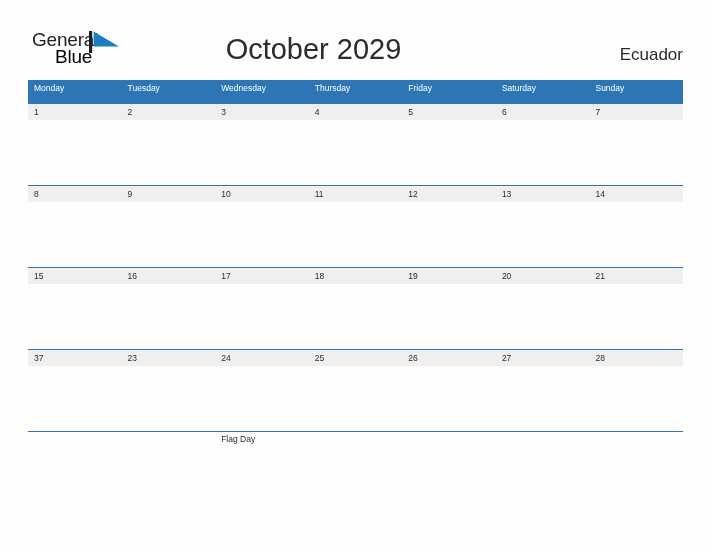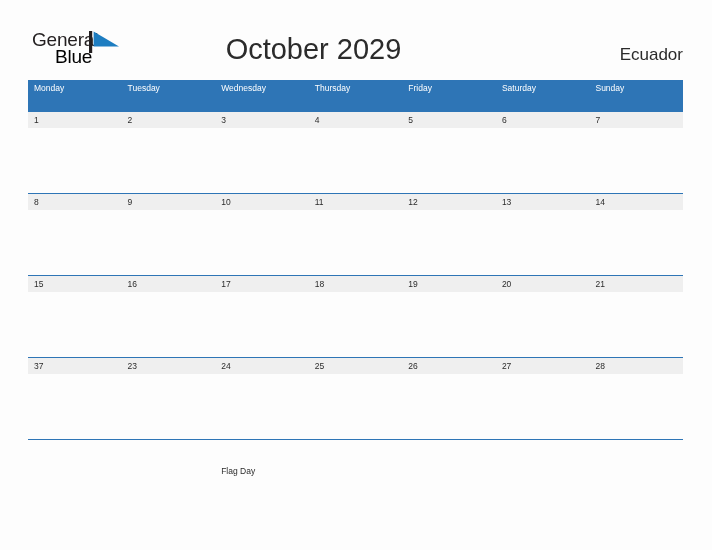--- a/index.html
+++ b/index.html
@@ -92,21 +92,21 @@
   .cal-grid {
     position: absolute;
     left: 28px;
     top: 80px;
     width: 655px;
   }
 
   .weekday-row {
     display: flex;
     width: 655px;
-    height: 32px;
+    height: 24px;
     background: #2e75b6;
   }
   .weekday-cell {
     flex: 1 1 0;
     padding-left: 6px;
     font-size: 8.5px;
     color: #ffffff;
     line-height: 16px;
     white-space: nowrap;
     overflow: hidden;
@@ -145,21 +145,21 @@
     padding-left: 6px;
     padding-top: 2px;
     font-size: 8.5px;
     color: #2b2b2b;
     line-height: 11px;
     white-space: nowrap;
     overflow: hidden;
   }
 
   .row-h-65 { height: 65px; }
-  .row-h-80 { height: 80px; margin-top: 24px; }
+  .row-h-80 { height: 80px; }
 </style>
 </head>
 <body>
 
 <div id="page">
 
   <div class="masthead">
 
     <div class="logo">
       <span class="logo-general">General</span>

